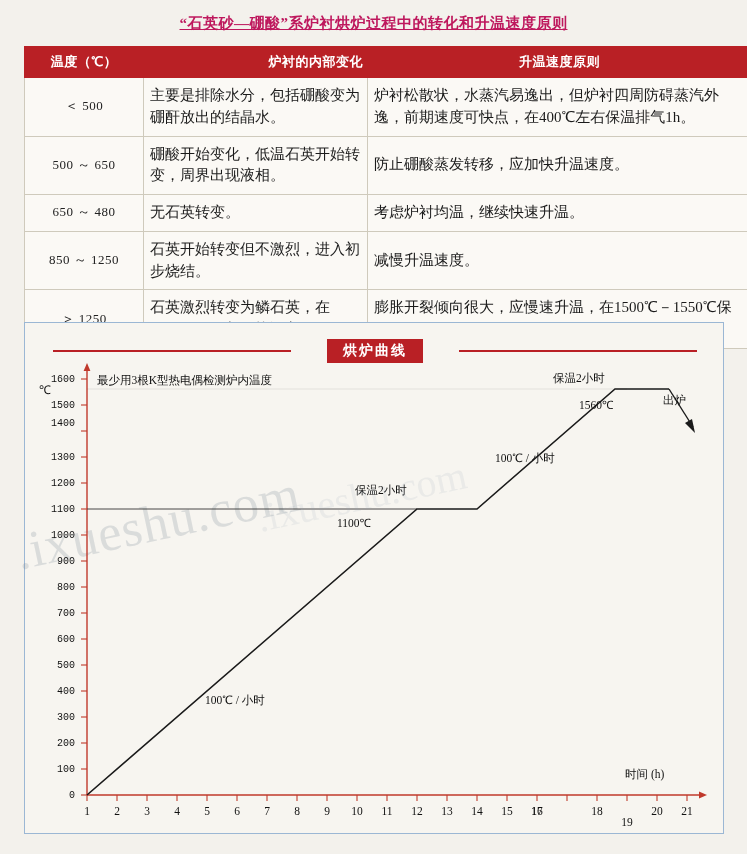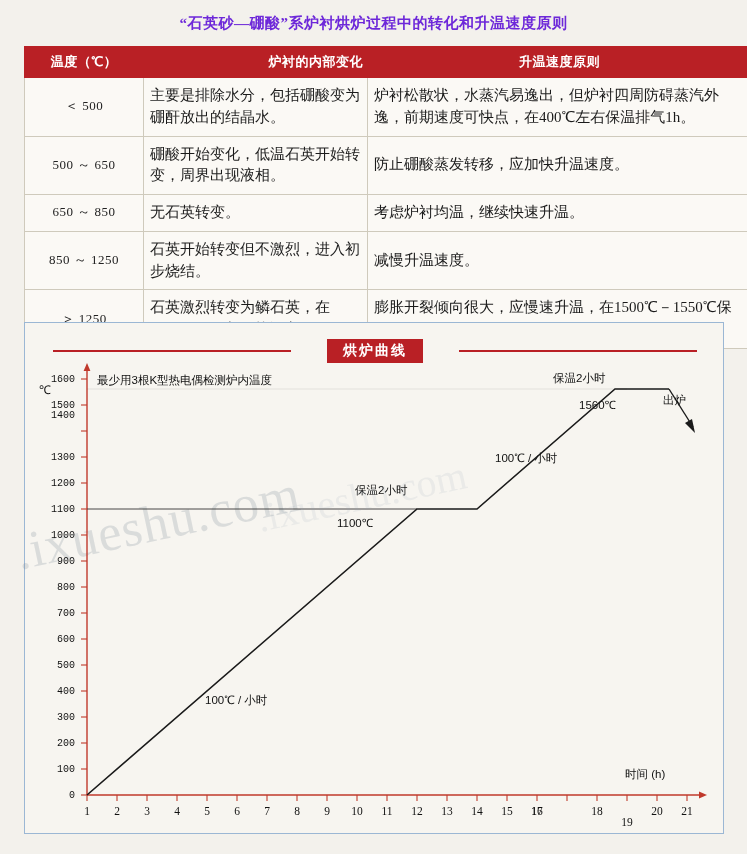--- a/index.html
+++ b/index.html
@@ -26,22 +26,23 @@
   
   .doc-title {
     position: absolute;
     top: 14px;
     left: 0;
     width: 747px;
     text-align: center;
     font-size: 15px;
     font-weight: bold;
     letter-spacing: 0.5px;
-    color: #6d28d9;
-    font-family: "Liberation Serif", serif;
+    color: #be185d;
+    font-family: "Liberation Serif", serif;
+    text-decoration: underline;
   }
 
   
   .table-wrap {
     position: absolute;
     top: 46px;
     left: 24px;
     width: 700px;
   }
   table.spec {
@@ -149,21 +150,21 @@
     font-size: 11.5px;
     color: #111;
     transform: translateX(-50%);
     font-family: "Liberation Serif", serif;
   }
   .annot {
     position: absolute;
     font-size: 11.5px;
     color: #111;
     white-space: nowrap;
-    font-family: Liberation Sans, sans-serif;
+    font-family: Liberation Serif, serif;
   }
   .watermark {
     position: absolute;
     left: -12px;
     top: 170px;
     font-size: 52px;
     color: rgba(120,130,145,0.22);
     transform: rotate(-12deg);
     font-family: "Liberation Serif", serif;
     letter-spacing: 1px;
@@ -200,21 +201,21 @@
           <td class="range">＜ 500</td>
           <td>主要是排除水分，包括硼酸变为硼酐放出的结晶水。</td>
           <td>炉衬松散状，水蒸汽易逸出，但炉衬四周防碍蒸汽外逸，前期速度可快点，在400℃左右保温排气1h。</td>
         </tr>
         <tr>
           <td class="range">500 ～ 650</td>
           <td>硼酸开始变化，低温石英开始转变，周界出现液相。</td>
           <td>防止硼酸蒸发转移，应加快升温速度。</td>
         </tr>
         <tr>
-          <td class="range">650 ～ 850</td>
+          <td class="range">650 ～ 480</td>
           <td>无石英转变。</td>
           <td>考虑炉衬均温，继续快速升温。</td>
         </tr>
         <tr>
           <td class="range">850 ～ 1250</td>
           <td>石英开始转变但不激烈，进入初步烧结。</td>
           <td>减慢升温速度。</td>
         </tr>
         <tr>
           <td class="range">＞ 1250</td>
@@ -247,21 +248,21 @@
         <span style="top:368px">400</span>
         <span style="top:342px">500</span>
         <span style="top:316px">600</span>
         <span style="top:290px">700</span>
         <span style="top:264px">800</span>
         <span style="top:238px">900</span>
         <span style="top:212px">1000</span>
         <span style="top:186px">1100</span>
         <span style="top:160px">1200</span>
         <span style="top:134px">1300</span>
-        <span style="top:92px">1400</span>
+        <span style="top:100px">1400</span>
         <span style="top:82px">1500</span>
         <span style="top:56px">1600</span>
       </div>
 
       <svg width="700" height="512">
 
         <line x1="62" y1="46" x2="62" y2="472" stroke="#c0392b" stroke-width="1.4"></line>
         <polygon points="62,40 58.6,48 65.4,48" fill="#c0392b"></polygon>
 
         <g stroke="#c0392b" stroke-width="1.1">

